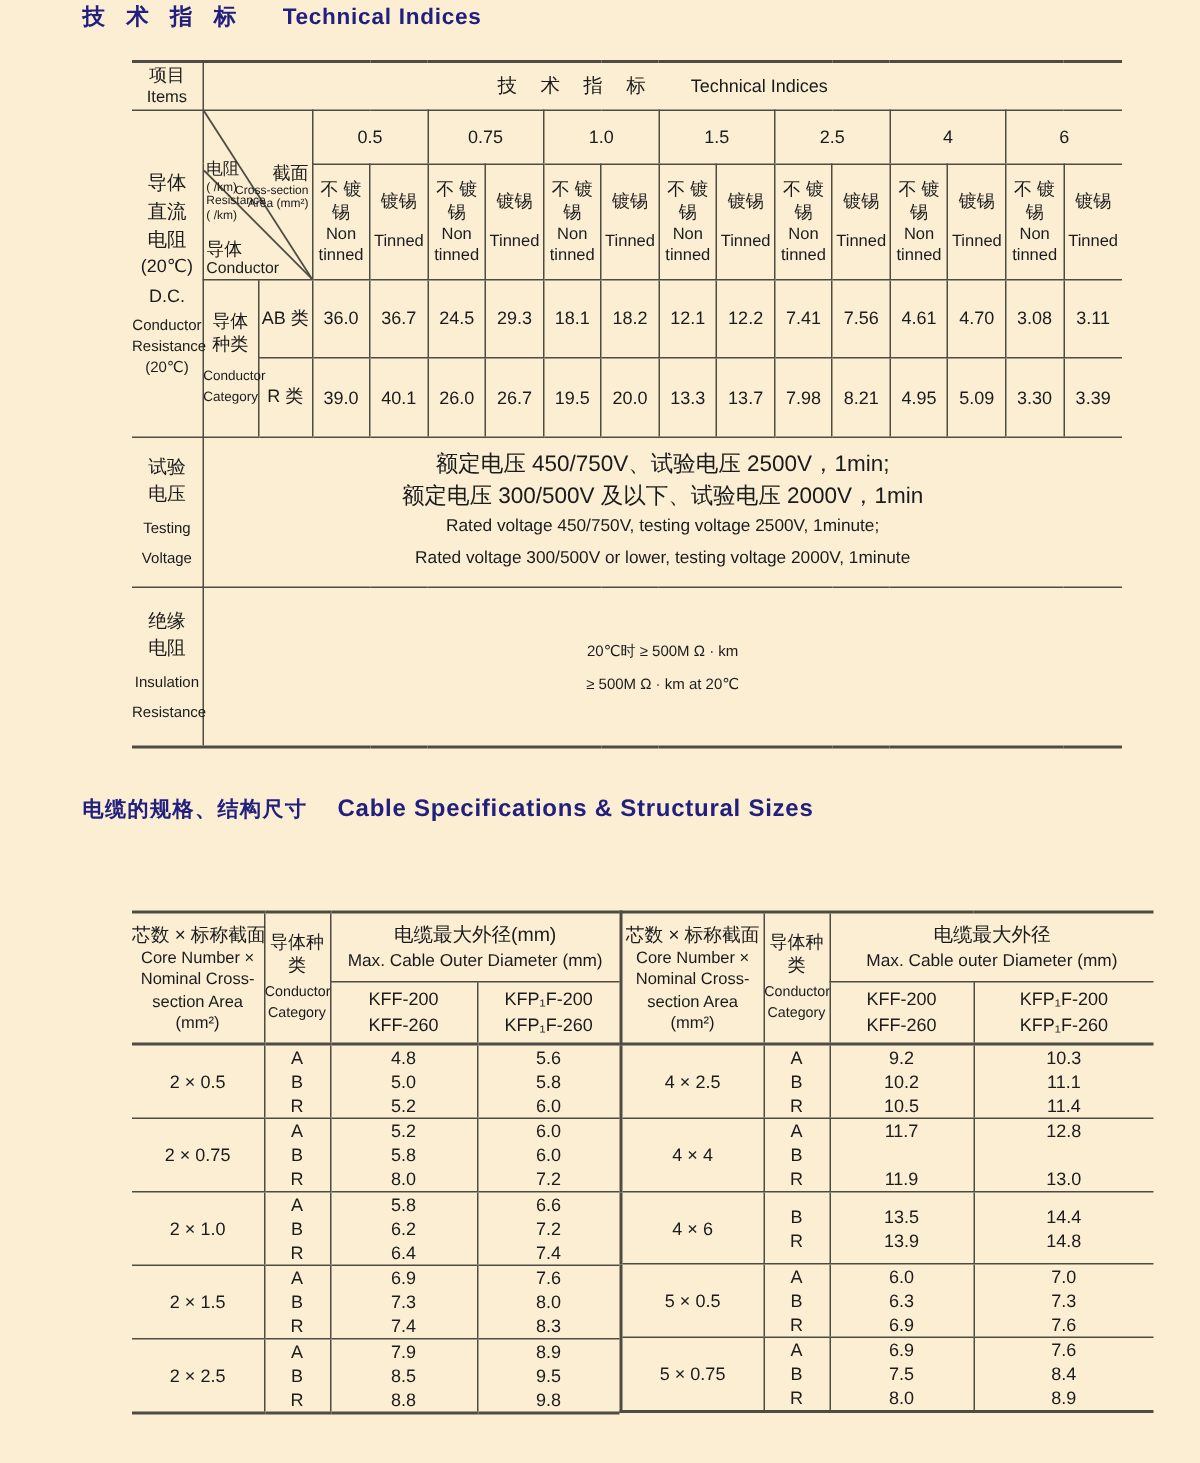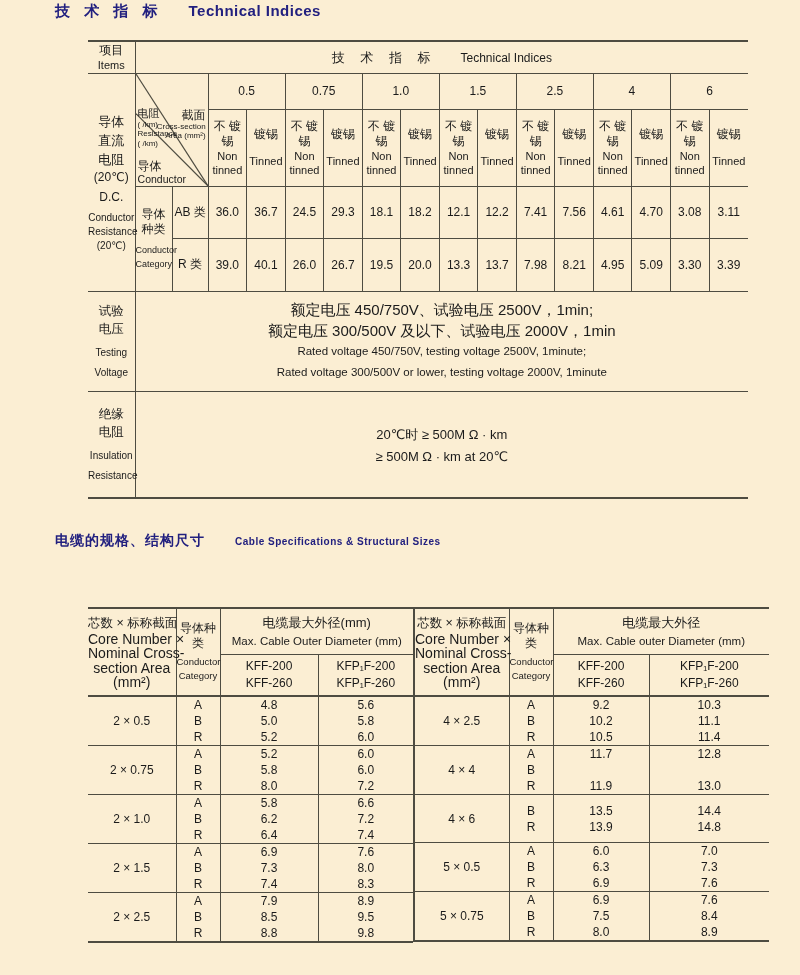--- a/index.html
+++ b/index.html
@@ -9,21 +9,21 @@
     --txt:#1b1b1b;
   }
   html,body{margin:0;padding:0;background:var(--bg);}
   .page{position:relative;width:800px;height:975px;background:var(--bg);overflow:hidden;
         font-family:"Liberation Sans","DejaVu Sans",sans-serif;color:var(--txt);}
   
   .sec-title{position:absolute;color:var(--navy);font-weight:bold;white-space:nowrap;}
   .sec-title .zh{font-size:15px;letter-spacing:5px;}
   .sec-title .en{font-size:15px;margin-left:26px;letter-spacing:0.5px;}
   .t2title .zh{font-size:14px;letter-spacing:1px;}
-  .t2title .en{font-size:10px;margin-left:30px;text-align:center;}
+  .t2title .en{font-size:16px;margin-left:20px;text-align:center;}
   .subtitle{position:absolute;text-align:right;font-weight:bold;font-size:13px;line-height:22px;color:#15151e;}
   
   table{border-collapse:collapse;table-layout:fixed;position:absolute;}
   td{padding:0;text-align:center;vertical-align:middle;color:var(--txt);overflow:visible;}
   .bt2{border-top:2px solid var(--ln);}
   .bb1{border-bottom:1px solid var(--ln);}
   .bb15{border-bottom:1.5px solid var(--ln);}
   .bb2{border-bottom:2px solid var(--ln);}
   .br1{border-right:1px solid var(--ln);}
   .bl1{border-left:1px solid var(--ln);}
@@ -46,25 +46,25 @@
   .d-cs .e{font-size:8px;line-height:9.5px;}
   .d-res{position:absolute;top:33px;left:2px;text-align:left;}
   .d-res .z{font-size:11px;line-height:13px;}
   .d-res .e{font-size:8px;line-height:9.5px;}
   .d-cond{position:absolute;bottom:1px;left:2px;text-align:left;}
   .d-cond .z{font-size:12px;line-height:13px;}
   .d-cond .e{font-size:10.5px;line-height:12px;}
   
   .tv-zh{font-size:15px;line-height:21px;}
   .tv-en{font-size:11.5px;line-height:21px;}
-  .ins-line{font-size:13px;line-height:22px;}
+  .ins-line{font-size:10px;line-height:22px;}
   
   .lines div{min-height:16px;line-height:16px;font-size:12px;}
   .mdl div{font-size:12px;line-height:17px;}
-  .core div{font-size:14px;line-height:14.5px;white-space:nowrap;}
+  .core div{font-size:11px;line-height:14.5px;white-space:nowrap;}
   .core .czh{font-size:12.5px;line-height:17px;}
   .dia .dz{font-size:13px;line-height:20px;}
   .dia .de{font-size:11.5px;line-height:16px;}
   .size{font-size:12px;}
 </style>
 </head>
 <body>
 
 <div class="page">
 

